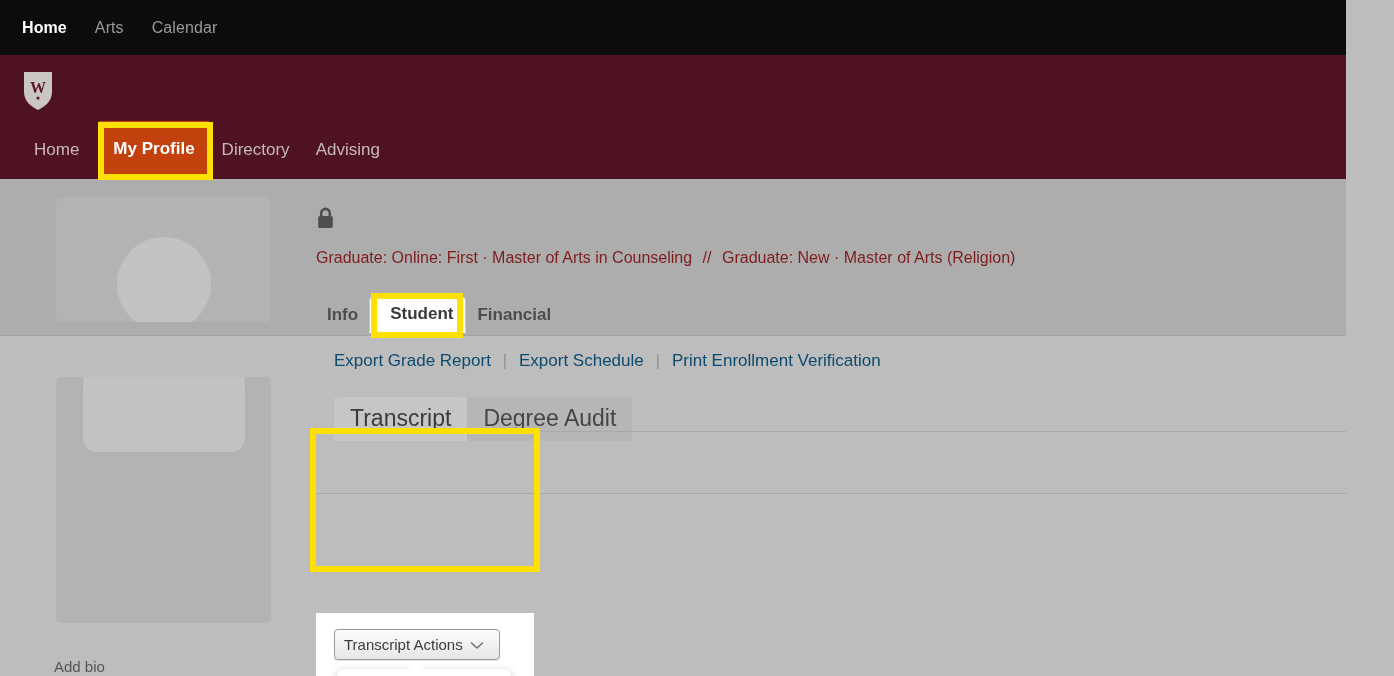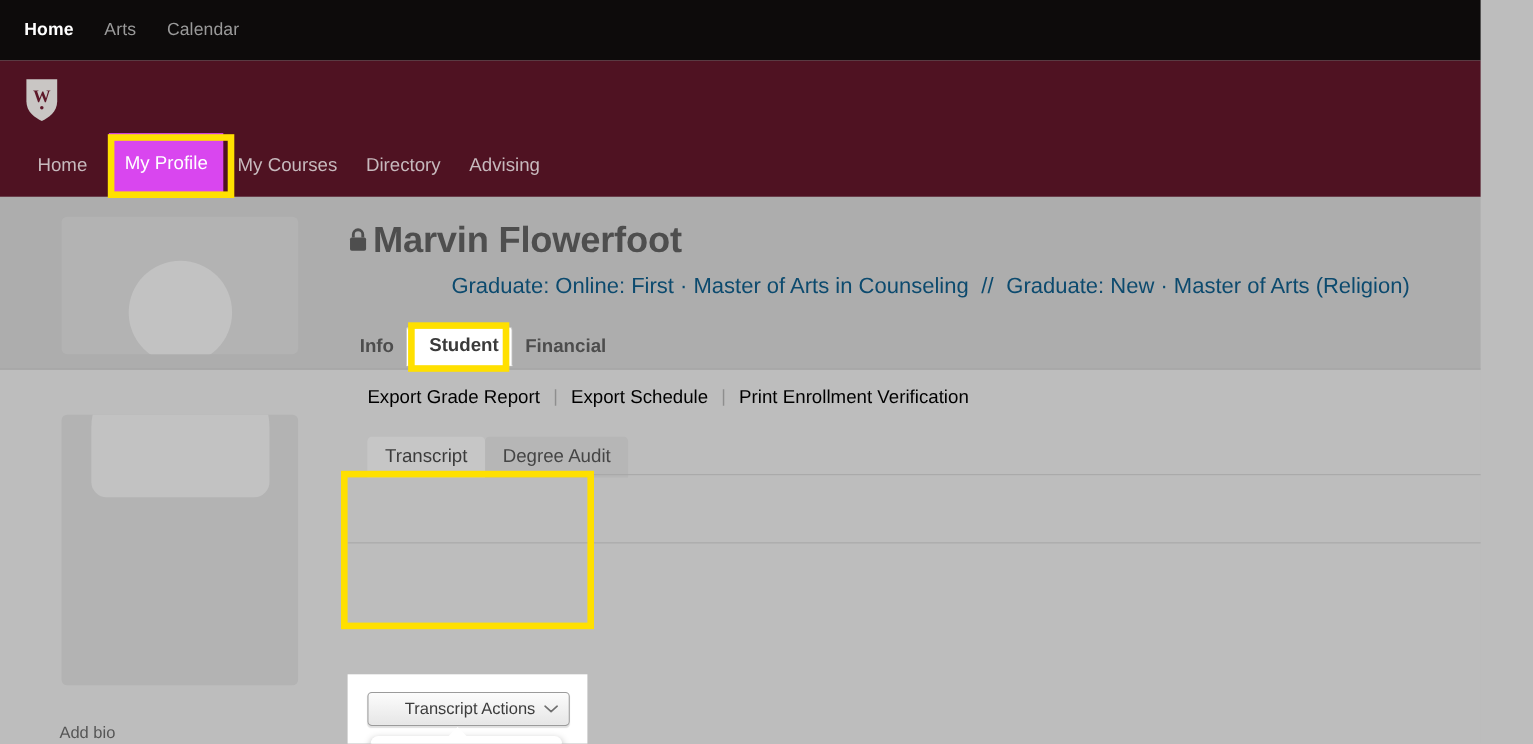--- a/index.html
+++ b/index.html
@@ -74,24 +74,25 @@
     display: flex;
     align-items: center;
     font-size: 17px;
     color: #c7b9bd;
     padding: 0 13px;
     white-space: nowrap;
     position: relative;
   }
   .navitem:first-child { padding-left: 0; padding-right: 20px;}
   .navitem.active {
-    background: #d946ef;
+    background: #c2410c;
     color: #ffffff;
     border-bottom: 3px solid #15803d;
     padding: 0 14px;
+    font-weight: bold;
   }
 
   
   .bodyarea {
     position: absolute;
     left: 0; top: 179px;
     width: 1394px;
     height: 497px;
     background: #bdbdbd;
   }
@@ -172,24 +173,23 @@
   .lock-icon { width: 19px; height: 24px; display:block; margin-right: 4px; }
   .profile-name {
     font-size: 33px;
     font-weight: bold;
     color: #4e4e4e;
     letter-spacing: -.2px;
     white-space: nowrap;
   }
   .subline {
     margin-top: 10px;
-    font-size: 20px;
-    color: #0c4a6e;
-    white-space: nowrap;
-    text-align: center;
+    font-size: 16px;
+    color: #7f1d1d;
+    white-space: nowrap;
   }
   .subline .sep { margin: 0 6px; }
 
   
   .ptabs {
     position: absolute;
     left: 316px; top: 118px;
     display: flex;
     align-items: flex-end;
     height: 36px;
@@ -212,38 +212,38 @@
 
   
   .exportrow {
     position: absolute;
     left: 334px; top: 172px;
     display: flex;
     align-items: center;
   }
   .exportrow .lnk {
     font-size: 17px;
-    color: #000000;
+    color: #0c4a6e;
     white-space: nowrap;
   }
   .exportrow .bar {
     color: #8e8e8e;
     margin: 0 12px;
     font-size: 16px;
   }
 
   
   .subtabs {
     position: absolute;
     left: 334px; top: 218px;
     display: flex;
     align-items: flex-end;
   }
   .subtab {
-    font-size: 17px;
+    font-size: 23px;
     color: #454545;
     padding: 8px 16px 9px 16px;
     background: #b6b6b6;
     border-radius: 4px 4px 0 0;
     white-space: nowrap;
   }
   .subtab.active {
     background: #c6c6c6;
     color: #3b3b3b;
   }
@@ -284,21 +284,20 @@
     box-sizing: border-box;
     display: flex;
     align-items: center;
     padding: 0 9px;
     box-shadow: 0 1px 1px rgba(0,0,0,.12);
   }
   .actions-btn .lbl {
     font-size: 15px;
     color: #3c3c3c;
     white-space: nowrap;
-    margin-left: 24px;
   }
   .chev {
     margin-left: 7px;
     display: block;
   }
   .menu {
     position: absolute;
     left: 337px; top: 490px;
     width: 174px;
     height: 64px;
@@ -343,21 +342,20 @@
     <span class="logo-shield">
       <svg viewBox="0 0 32 40" width="32" height="40">
         <path d="M2 1 H30 V21 C30 31 22 36 16 39 C10 36 2 31 2 21 Z" fill="#c9c6c4"></path>
         <text x="16" y="22" font-family="'Liberation Serif', serif" font-size="16" font-weight="bold" fill="#5d1728" text-anchor="middle">W</text>
         <circle cx="16" cy="27" r="1.6" fill="#5d1728"></circle>
       </svg>
     </span>
     <div class="mainnav">
       <div class="navitem">Home</div>
       <div class="navitem active">My Profile</div>
-      <div class="navitem">My Courses</div>
       <div class="navitem">Directory</div>
       <div class="navitem">Advising</div>
     </div>
   </div>
 
   <div class="bodyarea">
 
     <div class="headband"></div>
 
     <div class="leftcol">
@@ -375,21 +373,20 @@
     </div>
 
     <div class="maincol">
       <div class="name-row">
         <span class="lock-icon">
           <svg viewBox="0 0 19 24" width="19" height="24">
             <path d="M5.2 10 V7.2 a4.3 4.3 0 0 1 8.6 0 V10" fill="none" stroke="#4e4e4e" stroke-width="2.6"></path>
             <rect x="2.2" y="10" width="14.6" height="12" rx="1.6" fill="#4e4e4e"></rect>
           </svg>
         </span>
-        <span class="profile-name">Marvin Flowerfoot</span>
       </div>
       <div class="subline">
         <span>Graduate: Online: First · Master of Arts in Counseling</span>
         <span class="sep">//</span>
         <span>Graduate: New · Master of Arts (Religion)</span>
       </div>
     </div>
 
     <div class="ptabs">
       <div class="ptab">Info</div>

